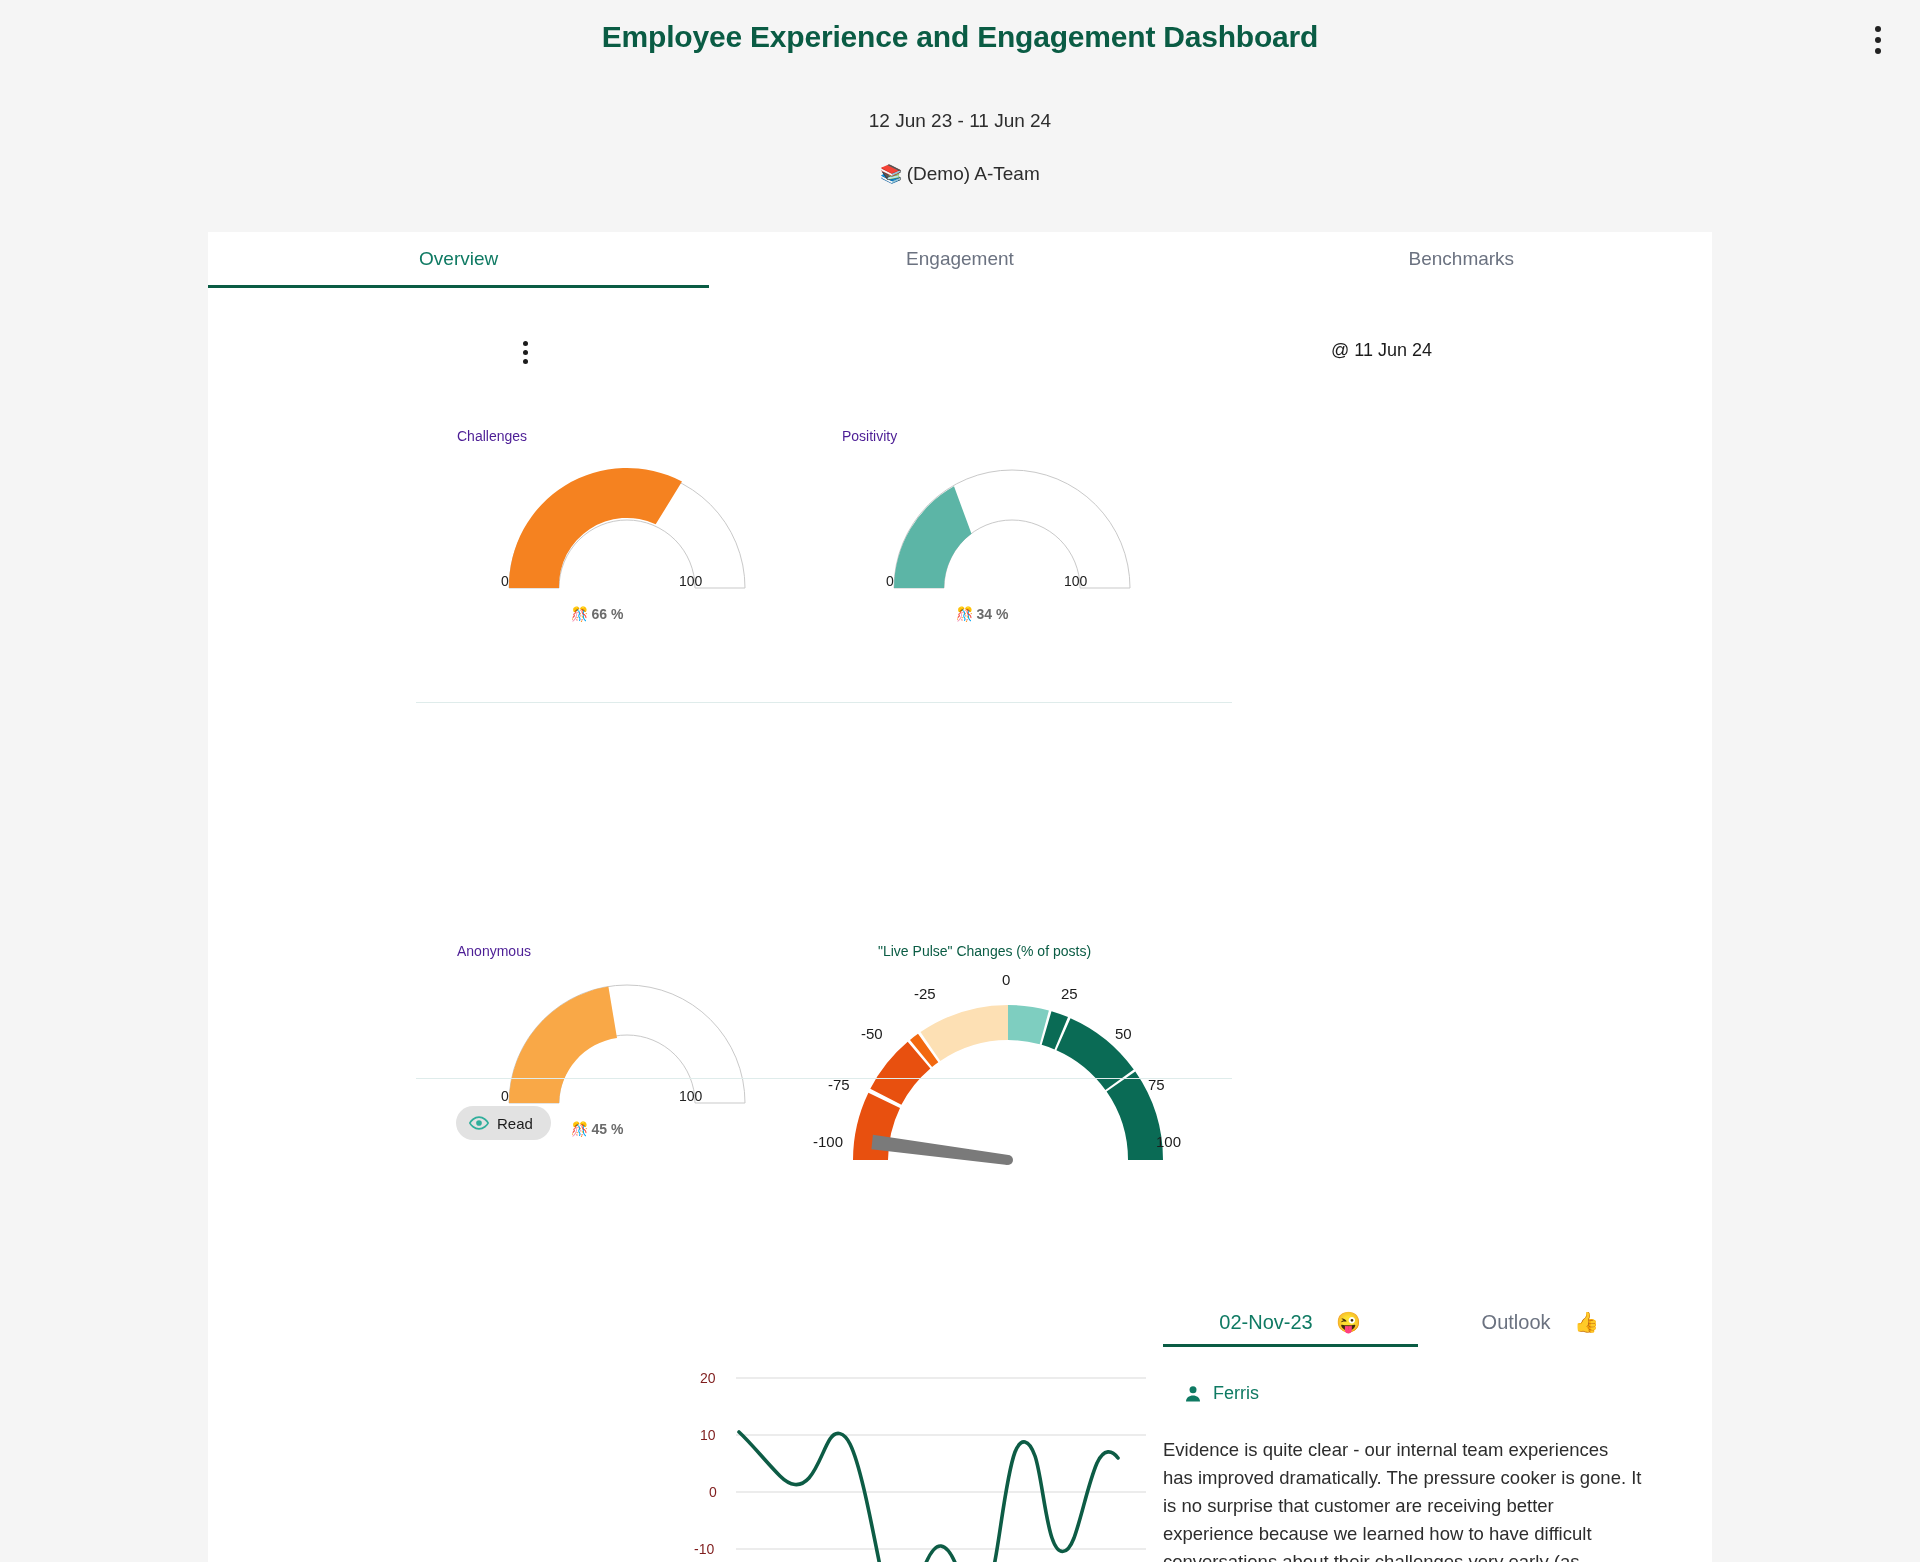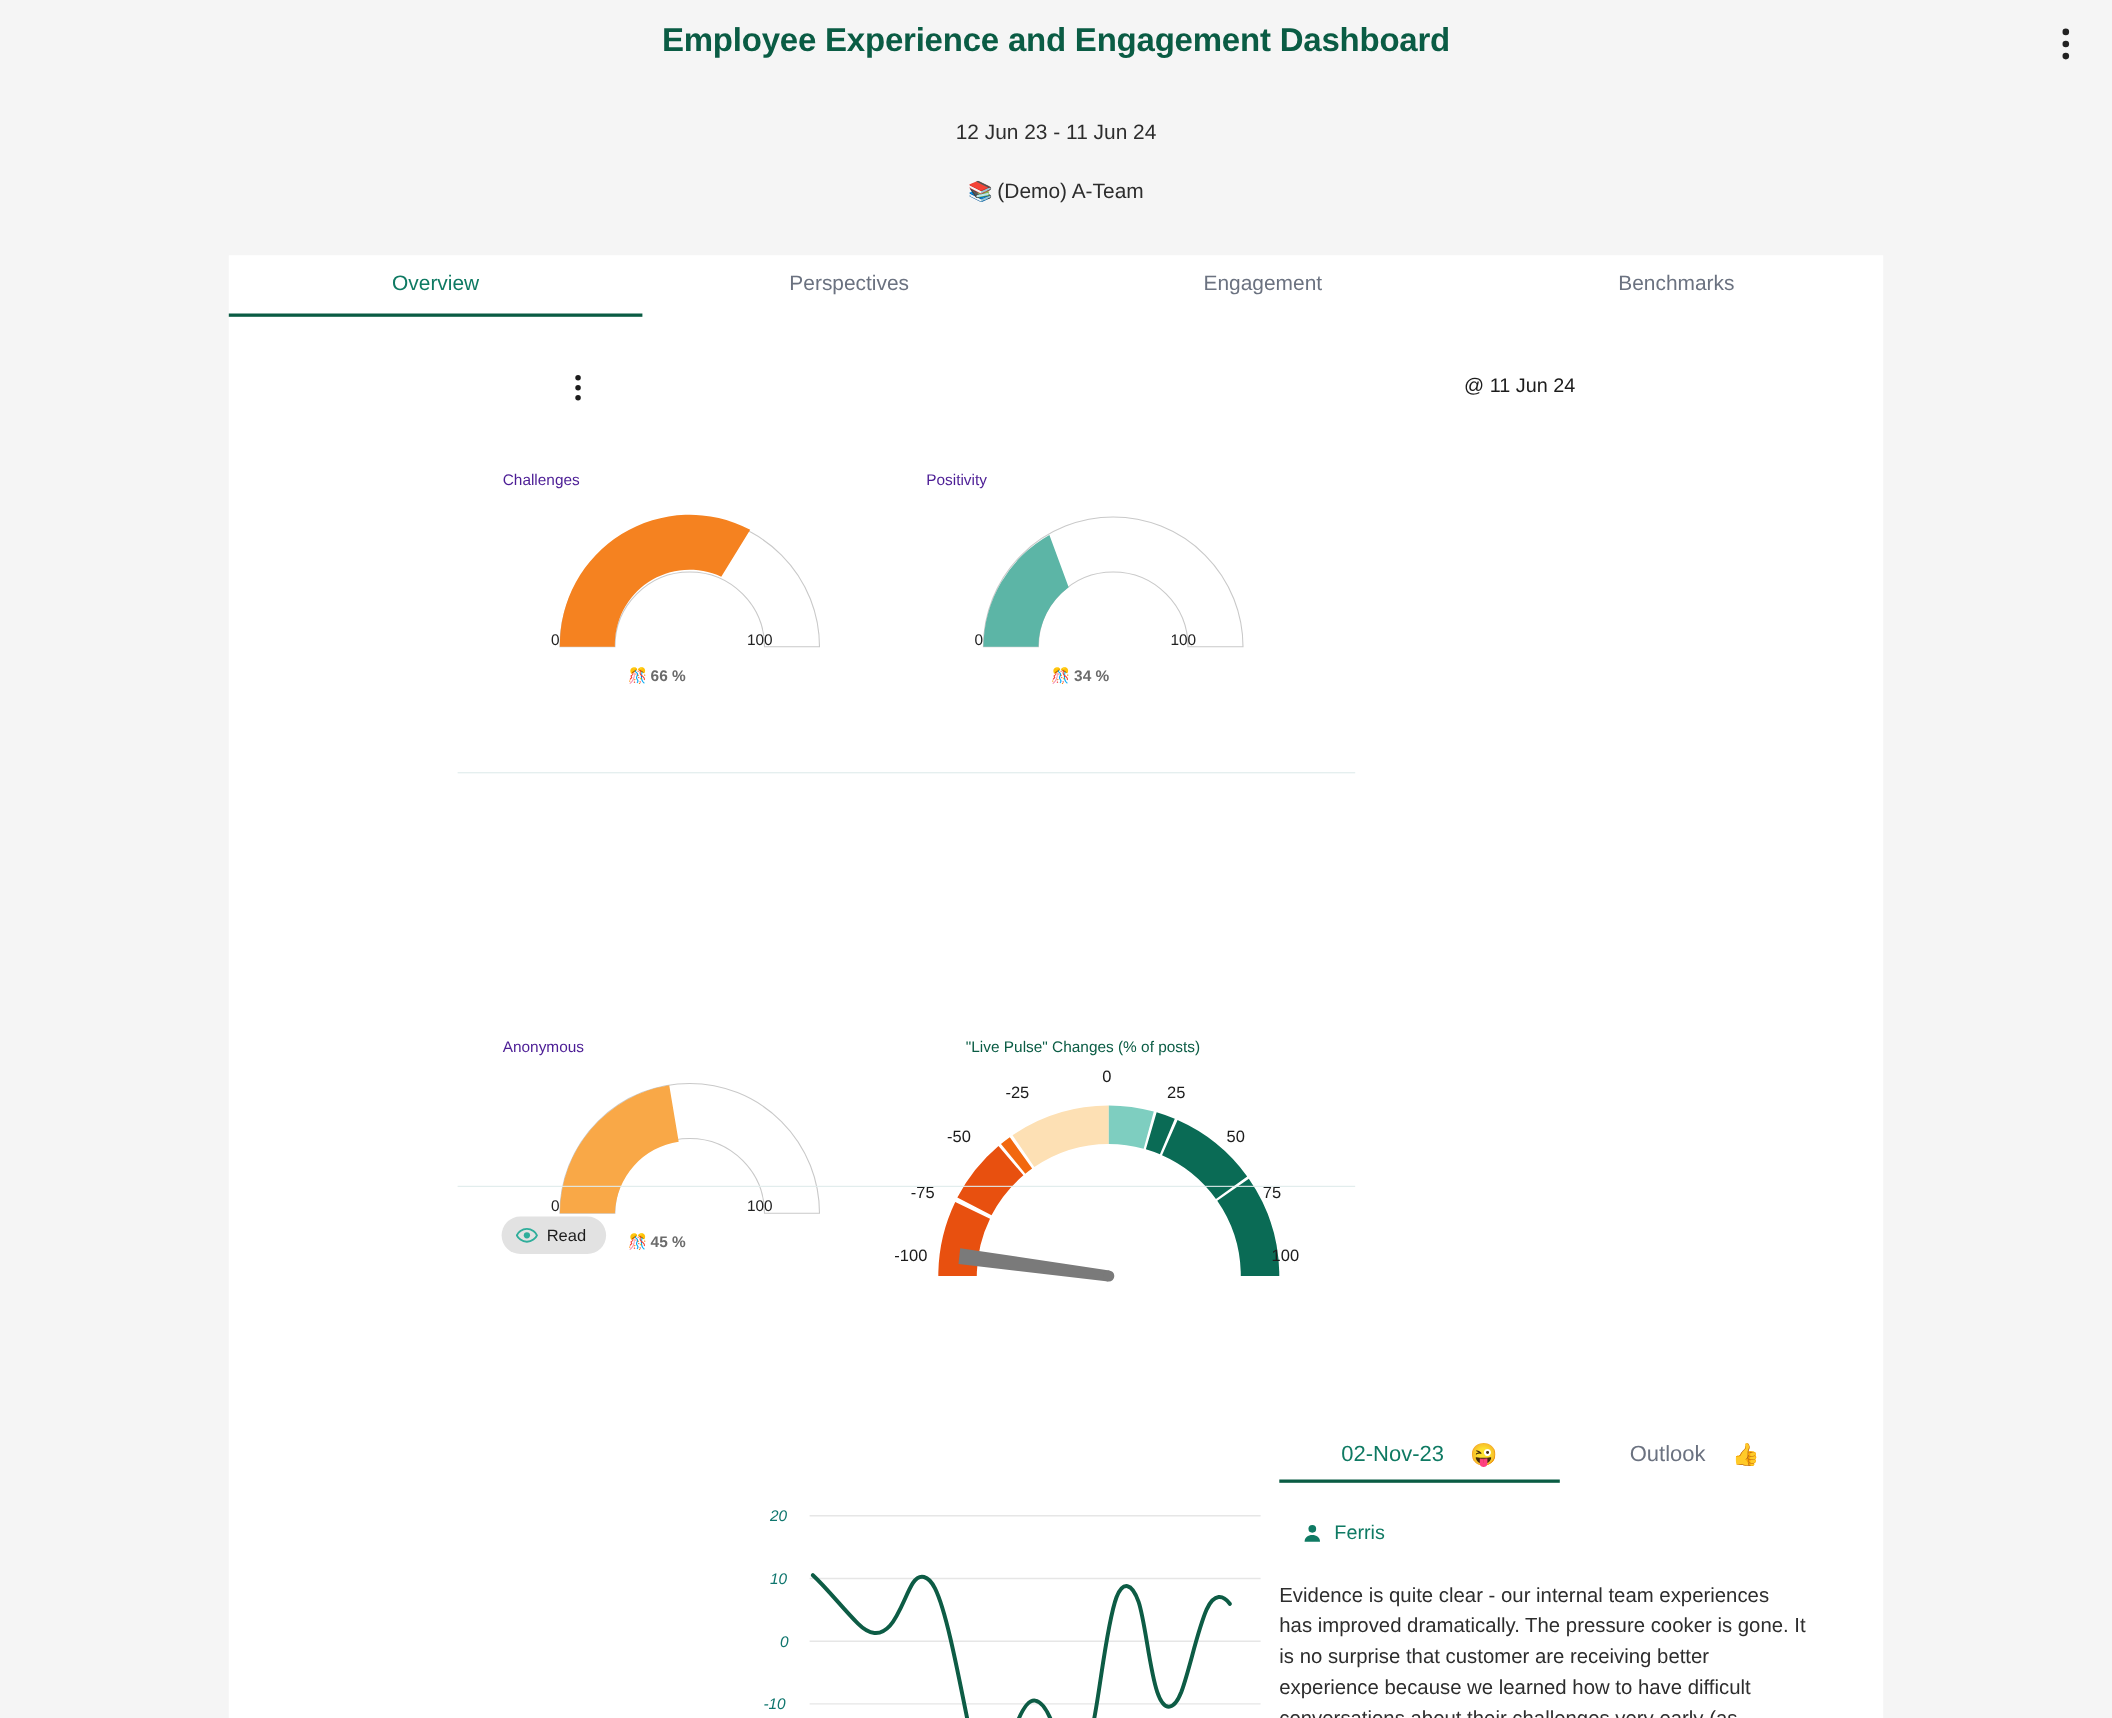--- a/index.html
+++ b/index.html
@@ -101,21 +101,21 @@
 
   
   .read-badge {
     position: absolute; display: inline-flex; align-items: center; gap: 8px;
     background: #e2e2e2; border-radius: 18px; padding: 7px 18px 7px 13px;
     font-size: 15px; color: #1c1c1c; cursor: pointer;
   }
   .eye { width: 20px; height: 20px; display: block; }
 
   .line-chart { position: absolute; }
-  .axis-lbl { position: absolute; font-size: 14px; color: #0f766e; font-style: italic; }
+  .axis-lbl { position: absolute; font-size: 14px; color: #7f1d1d; }
 
   .post-tabs { position: absolute; display: flex; align-items: flex-end; }
   .post-tab {
     font-size: 20px; padding-bottom: 10px; cursor: pointer;
     border-bottom: 3px solid transparent; display: flex; align-items: center; gap: 24px;
   }
   .post-tab.active { color: #0f7a63; border-bottom-color: #0a5c44; }
   .post-tab.inactive { color: #6b7280; }
 
   .author {
@@ -143,21 +143,20 @@
   <div class="dash-title">Employee Experience and Engagement Dashboard</div>
   <div class="dash-daterange">12 Jun 23 - 11 Jun 24</div>
   <div class="dash-team">
     <span class="emoji">📚</span><span>(Demo) A-Team</span>
   </div>
 
   <div class="card">
 
     <div class="tabs">
       <div class="tab active">Overview</div>
-      <div class="tab">Perspectives</div>
       <div class="tab">Engagement</div>
       <div class="tab">Benchmarks</div>
     </div>
 
     <div class="block">
 
       <div class="row-kebab">
         <i></i>
           <i></i>
           <i></i>

